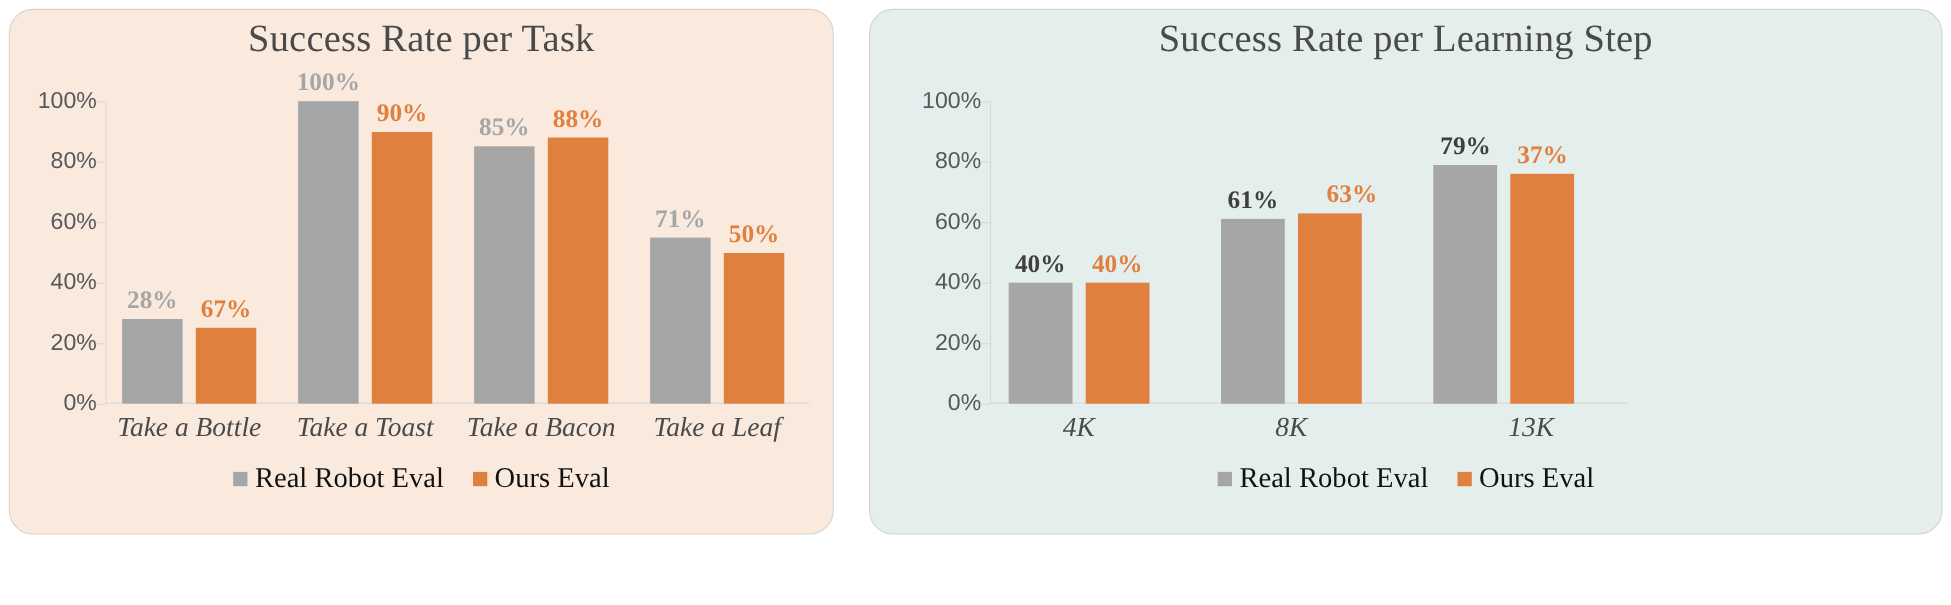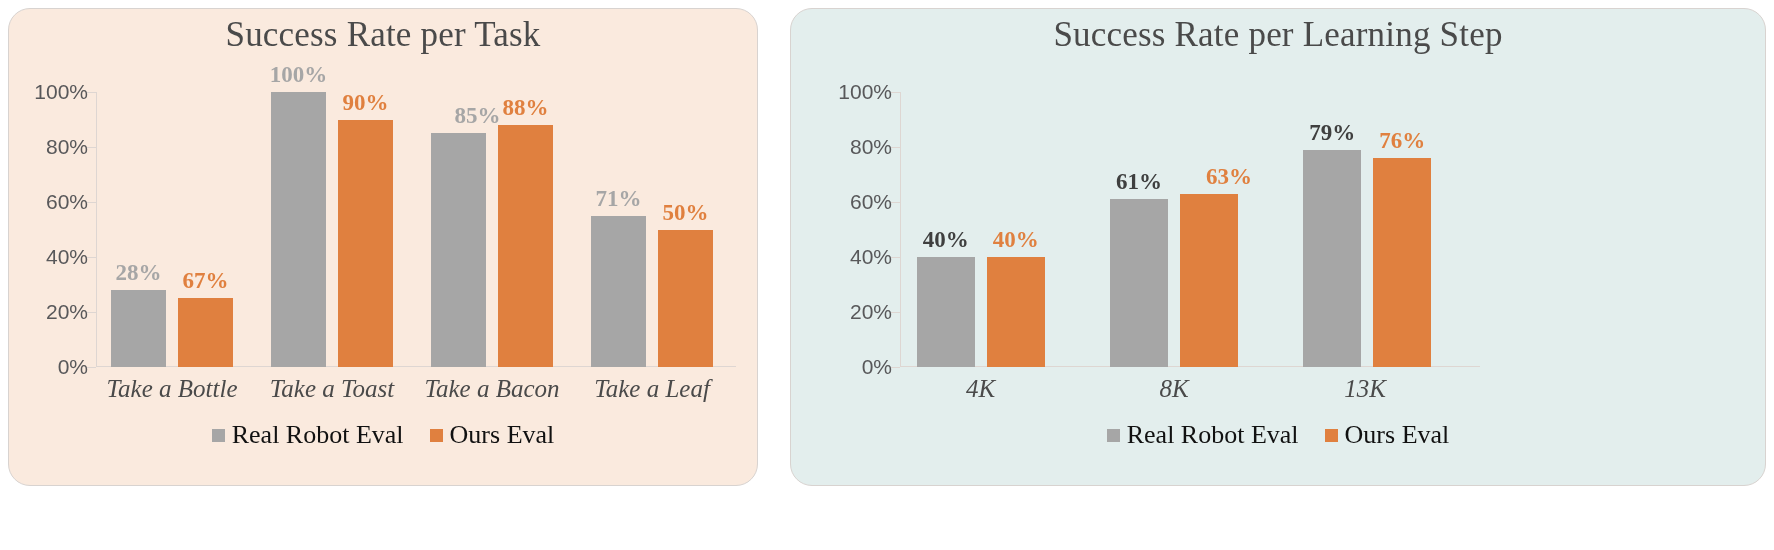--- a/index.html
+++ b/index.html
@@ -117,21 +117,21 @@
       <div class="tick" style="top: 0px;"></div>
       <div class="bar gray" style="left: 15px; width: 55px; height: 77px;"></div>
       <div class="dlabel dl-gray-soft" style="left: 42.5px; top: 168px;">28%</div>
       <div class="bar orange" style="left: 82px; width: 55px; height: 68.75px;"></div>
       <div class="dlabel dl-orange" style="left: 109.5px; top: 176.25px;">67%</div>
       <div class="bar gray" style="left: 175px; width: 55px; height: 275px;"></div>
       <div class="dlabel dl-gray-soft" style="left: 202.5px; top: -30px;">100%</div>
       <div class="bar orange" style="left: 242px; width: 55px; height: 247.5px;"></div>
       <div class="dlabel dl-orange" style="left: 269.5px; top: -2.5px;">90%</div>
       <div class="bar gray" style="left: 335px; width: 55px; height: 233.75px;"></div>
-      <div class="dlabel dl-gray-soft" style="left: 362.5px; top: 11.25px; margin-left: 19px;">85%</div>
+      <div class="dlabel dl-gray-soft" style="left: 362.5px; top: 11.25px;">85%</div>
       <div class="bar orange" style="left: 402px; width: 55px; height: 242px;"></div>
       <div class="dlabel dl-orange" style="left: 429.5px; top: 3px;">88%</div>
       <div class="bar gray" style="left: 495px; width: 55px; height: 151.25px;"></div>
       <div class="dlabel dl-gray-soft" style="left: 522.5px; top: 93.75px;">71%</div>
       <div class="bar orange" style="left: 562px; width: 55px; height: 137.5px;"></div>
       <div class="dlabel dl-orange" style="left: 589.5px; top: 107.5px;">50%</div>
     </div>
   <div id="xlabs-left">
       <div class="xlab" style="left: 76px; top: 0px;">Take a Bottle</div>
       <div class="xlab" style="left: 236px; top: 0px;">Take a Toast</div>
@@ -175,26 +175,26 @@
       <div class="dlabel dl-gray-dark" style="left: 45.6667px; top: 135px;">40%</div>
       <div class="bar orange" style="left: 86.6667px; width: 58px; height: 110px;"></div>
       <div class="dlabel dl-orange" style="left: 115.667px; top: 135px;">40%</div>
       <div class="bar gray" style="left: 210px; width: 58px; height: 167.75px;"></div>
       <div class="dlabel dl-gray-dark" style="left: 239px; top: 77.25px;">61%</div>
       <div class="bar orange" style="left: 280px; width: 58px; height: 173.25px;"></div>
       <div class="dlabel dl-orange" style="left: 309px; top: 71.75px; margin-left: 20px;">63%</div>
       <div class="bar gray" style="left: 403.333px; width: 58px; height: 217.25px;"></div>
       <div class="dlabel dl-gray-dark" style="left: 432.333px; top: 27.75px;">79%</div>
       <div class="bar orange" style="left: 473.333px; width: 58px; height: 209px;"></div>
-      <div class="dlabel dl-orange" style="left: 502.333px; top: 36px;">76%</div>
+      <div class="dlabel dl-orange" style="left: 502.333px; top: 36px;">37%</div>
     </div>
   <div id="xlabs-right">
       <div class="xlab" style="left: 80.6667px; top: 0px;">4K</div>
       <div class="xlab" style="left: 274px; top: 0px;">8K</div>
-      <div class="xlab" style="left: 465px; top: 0px;">13K</div>
+      <div class="xlab" style="left: 492px; top: 0px;">13K</div>
     </div>
 
   <div class="legend" id="legend-right">
       <div class="legend-item">
         <span class="swatch gray"></span>
         <span>Real Robot Eval</span>
       </div>
       <div class="legend-item">
         <span class="swatch orange"></span>
         <span>Ours Eval</span>

